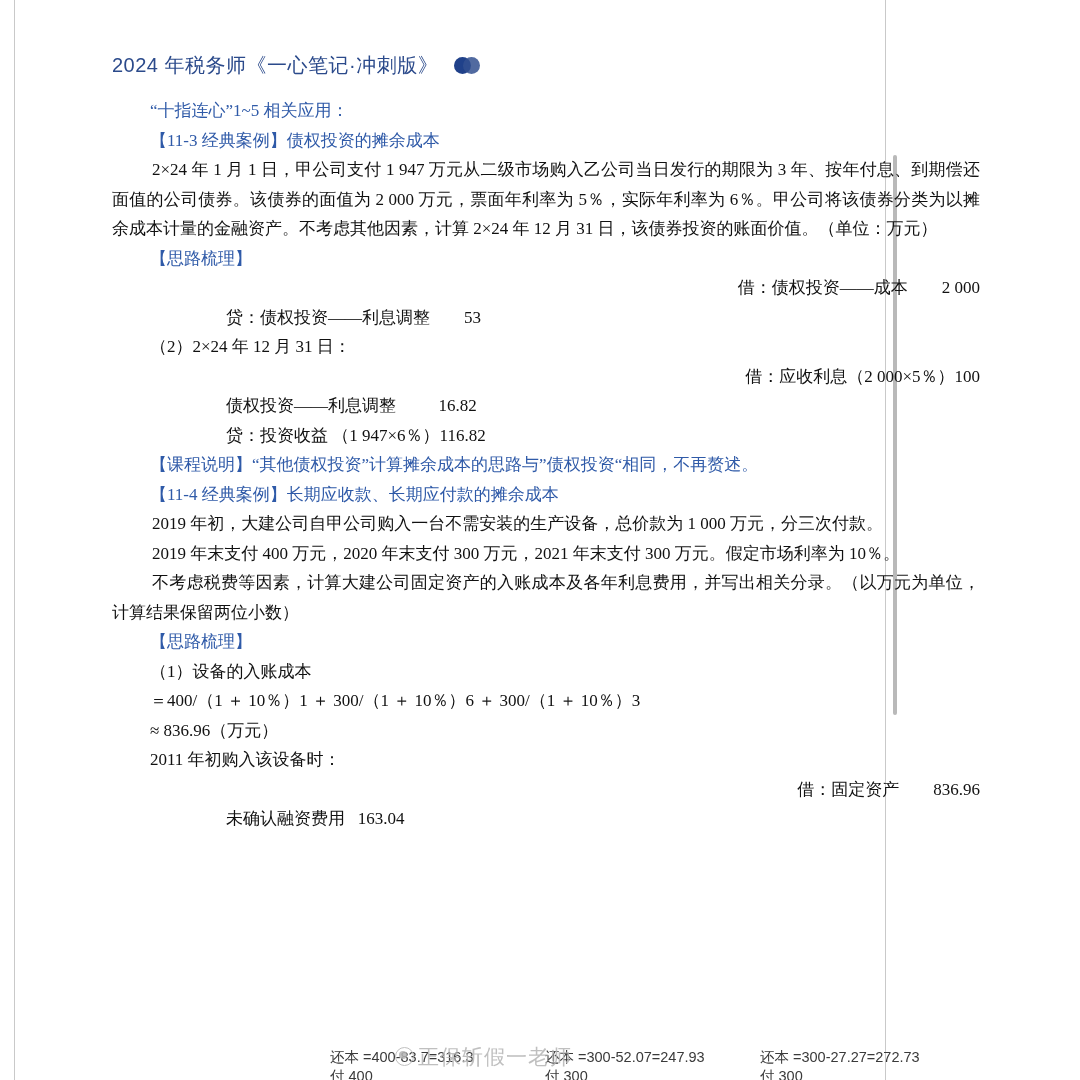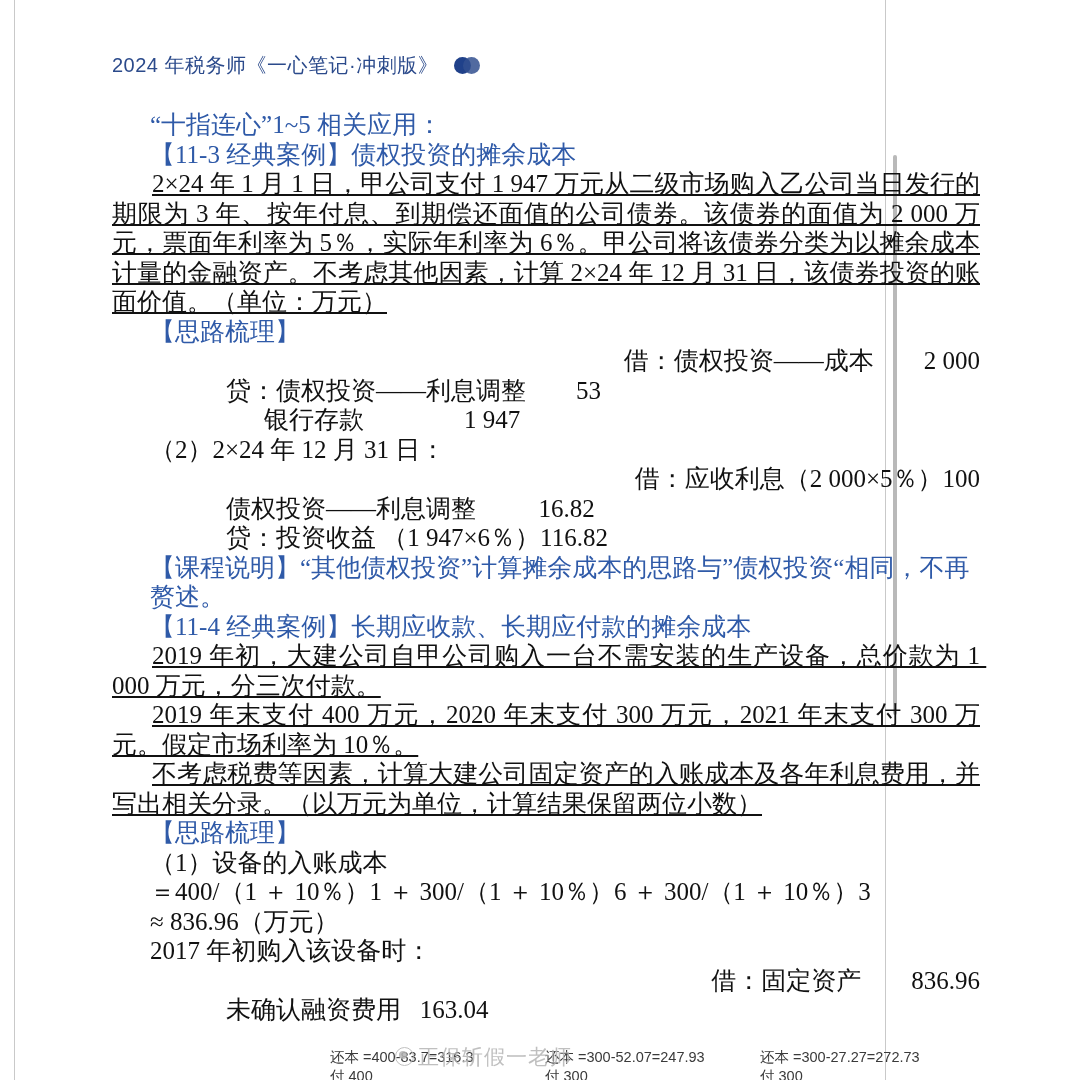--- a/index.html
+++ b/index.html
@@ -81,44 +81,43 @@
     top: 1px;
     width: 17px;
     height: 17px;
     border-radius: 50%;
     background: #33508f;
     opacity: 0.85;
   }
   .body-text {
     position: absolute;
     left: 112px;
-    top: 110px;
+    top: 96px;
     width: 868px;
-    font-size: 25px;
+    font-size: 17px;
     line-height: 29.5px;
     color: #111111;
   }
   p {
     margin: 0;
     white-space: pre-wrap;
   }
   .blue {
     color: #2f5aa8;
   }
   .l-indent-1 { padding-left: 38px; }
   .l-indent-2 { padding-left: 76px; text-align: right; }
   .l-indent-3 { padding-left: 114px; }
   .l-indent-4 { padding-left: 152px; }
   .justify {
     text-align: justify;
     text-justify: inter-ideograph;
   }
   .para-indent {
     text-indent: 40px;
-    text-decoration: underline;
   }
   .watermark {
     position: absolute;
     left: 395px;
     top: 1043px;
     font-size: 21px;
     color: #b4b4b4;
     font-family: "Liberation Sans", sans-serif;
     letter-spacing: 1px;
     opacity: 0.85;
@@ -178,35 +177,34 @@
     </div>
   </div>
 
   <div class="body-text">
     <p class="blue l-indent-1">“十指连心”1~5 相关应用：</p>
     <p class="blue l-indent-1">【11-3 经典案例】债权投资的摊余成本</p>
     <p class="justify para-indent">2×24 年 1 月 1 日，甲公司支付 1 947 万元从二级市场购入乙公司当日发行的期限为 3 年、按年付息、到期偿还面值的公司债券。该债券的面值为 2 000 万元，票面年利率为 5％，实际年利率为 6％。甲公司将该债券分类为以摊余成本计量的金融资产。不考虑其他因素，计算 2×24 年 12 月 31 日，该债券投资的账面价值。（单位：万元）</p>
     <p class="blue l-indent-1">【思路梳理】</p>
     <p class="l-indent-2">借：债权投资——成本        2 000</p>
     <p class="l-indent-3">贷：债权投资——利息调整        53</p>
-    <p class="l-indent-4">银行存款                1 947</p>
     <p class="l-indent-1">（2）2×24 年 12 月 31 日：</p>
     <p class="l-indent-2">借：应收利息（2 000×5％）100</p>
     <p class="l-indent-3">债权投资——利息调整          16.82</p>
     <p class="l-indent-3">贷：投资收益 （1 947×6％）116.82</p>
     <p class="blue l-indent-1">【课程说明】“其他债权投资”计算摊余成本的思路与”债权投资“相同，不再赘述。</p>
     <p class="blue l-indent-1">【11-4 经典案例】长期应收款、长期应付款的摊余成本</p>
     <p class="justify para-indent">2019 年初，大建公司自甲公司购入一台不需安装的生产设备，总价款为 1 000 万元，分三次付款。</p>
     <p class="justify para-indent">2019 年末支付 400 万元，2020 年末支付 300 万元，2021 年末支付 300 万元。假定市场利率为 10％。</p>
     <p class="justify para-indent">不考虑税费等因素，计算大建公司固定资产的入账成本及各年利息费用，并写出相关分录。（以万元为单位，计算结果保留两位小数）</p>
     <p class="blue l-indent-1">【思路梳理】</p>
     <p class="l-indent-1">（1）设备的入账成本</p>
     <p class="l-indent-1">＝400/（1 ＋ 10％）1 ＋ 300/（1 ＋ 10％）6 ＋ 300/（1 ＋ 10％）3</p>
     <p class="l-indent-1">≈ 836.96（万元）</p>
-    <p class="l-indent-1">2017 年初购入该设备时：</p>
+    <p class="l-indent-1">2011 年初购入该设备时：</p>
     <p class="l-indent-2">借：固定资产        836.96</p>
     <p class="l-indent-3">未确认融资费用   163.04</p>
 
   </div>
 
   <div class="bottom-notes">
     <div class="note-col note-a">还本 =400-83.7=316.3
 付 400</div>
     <div class="note-col note-b">还本 =300-52.07=247.93
 付 300</div>

